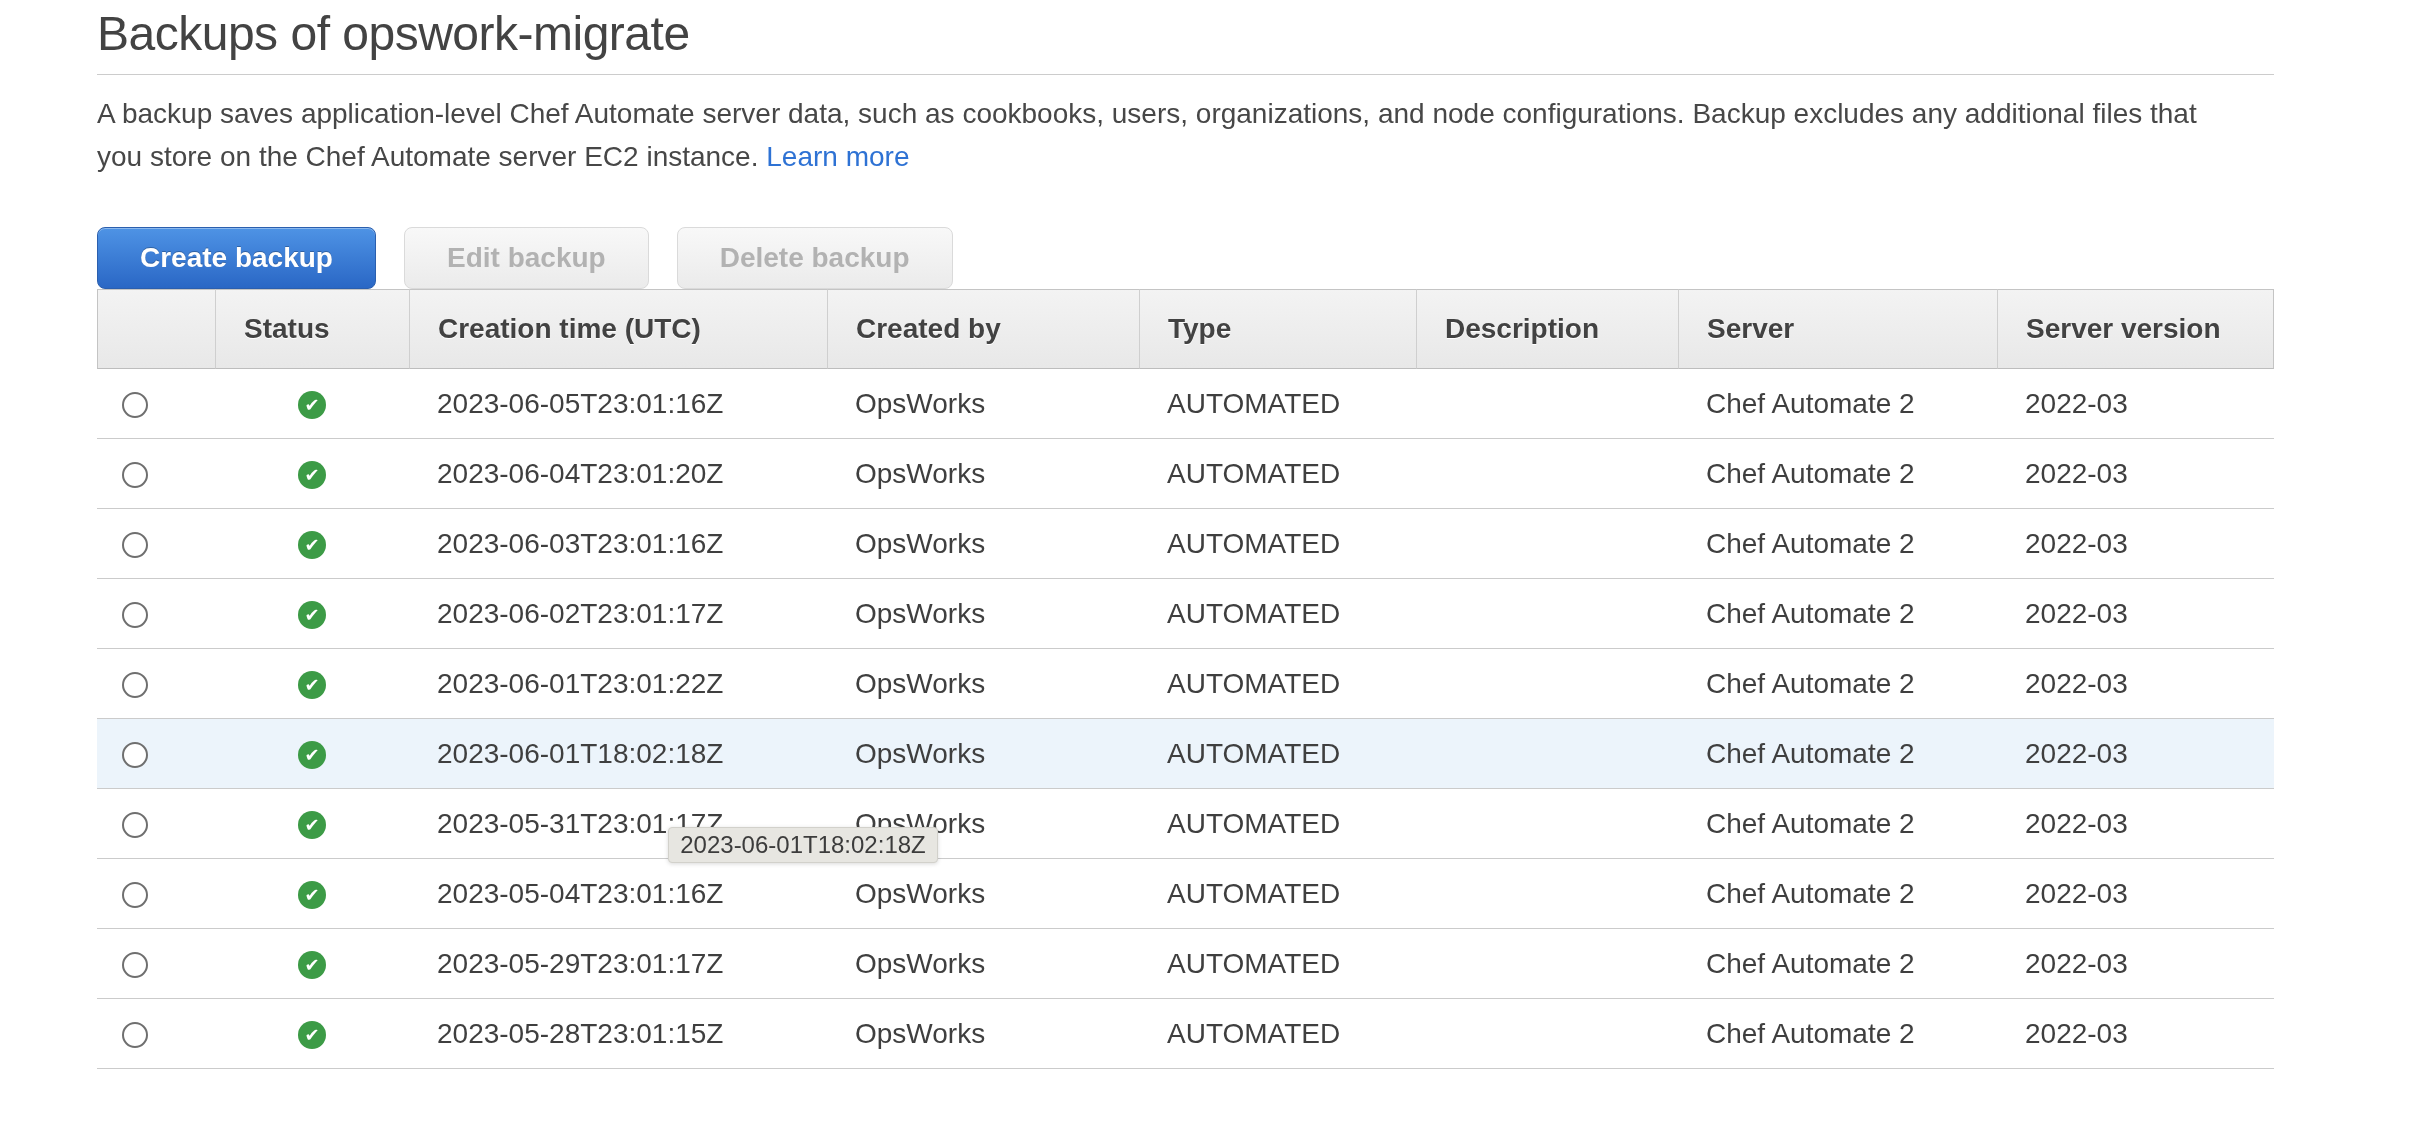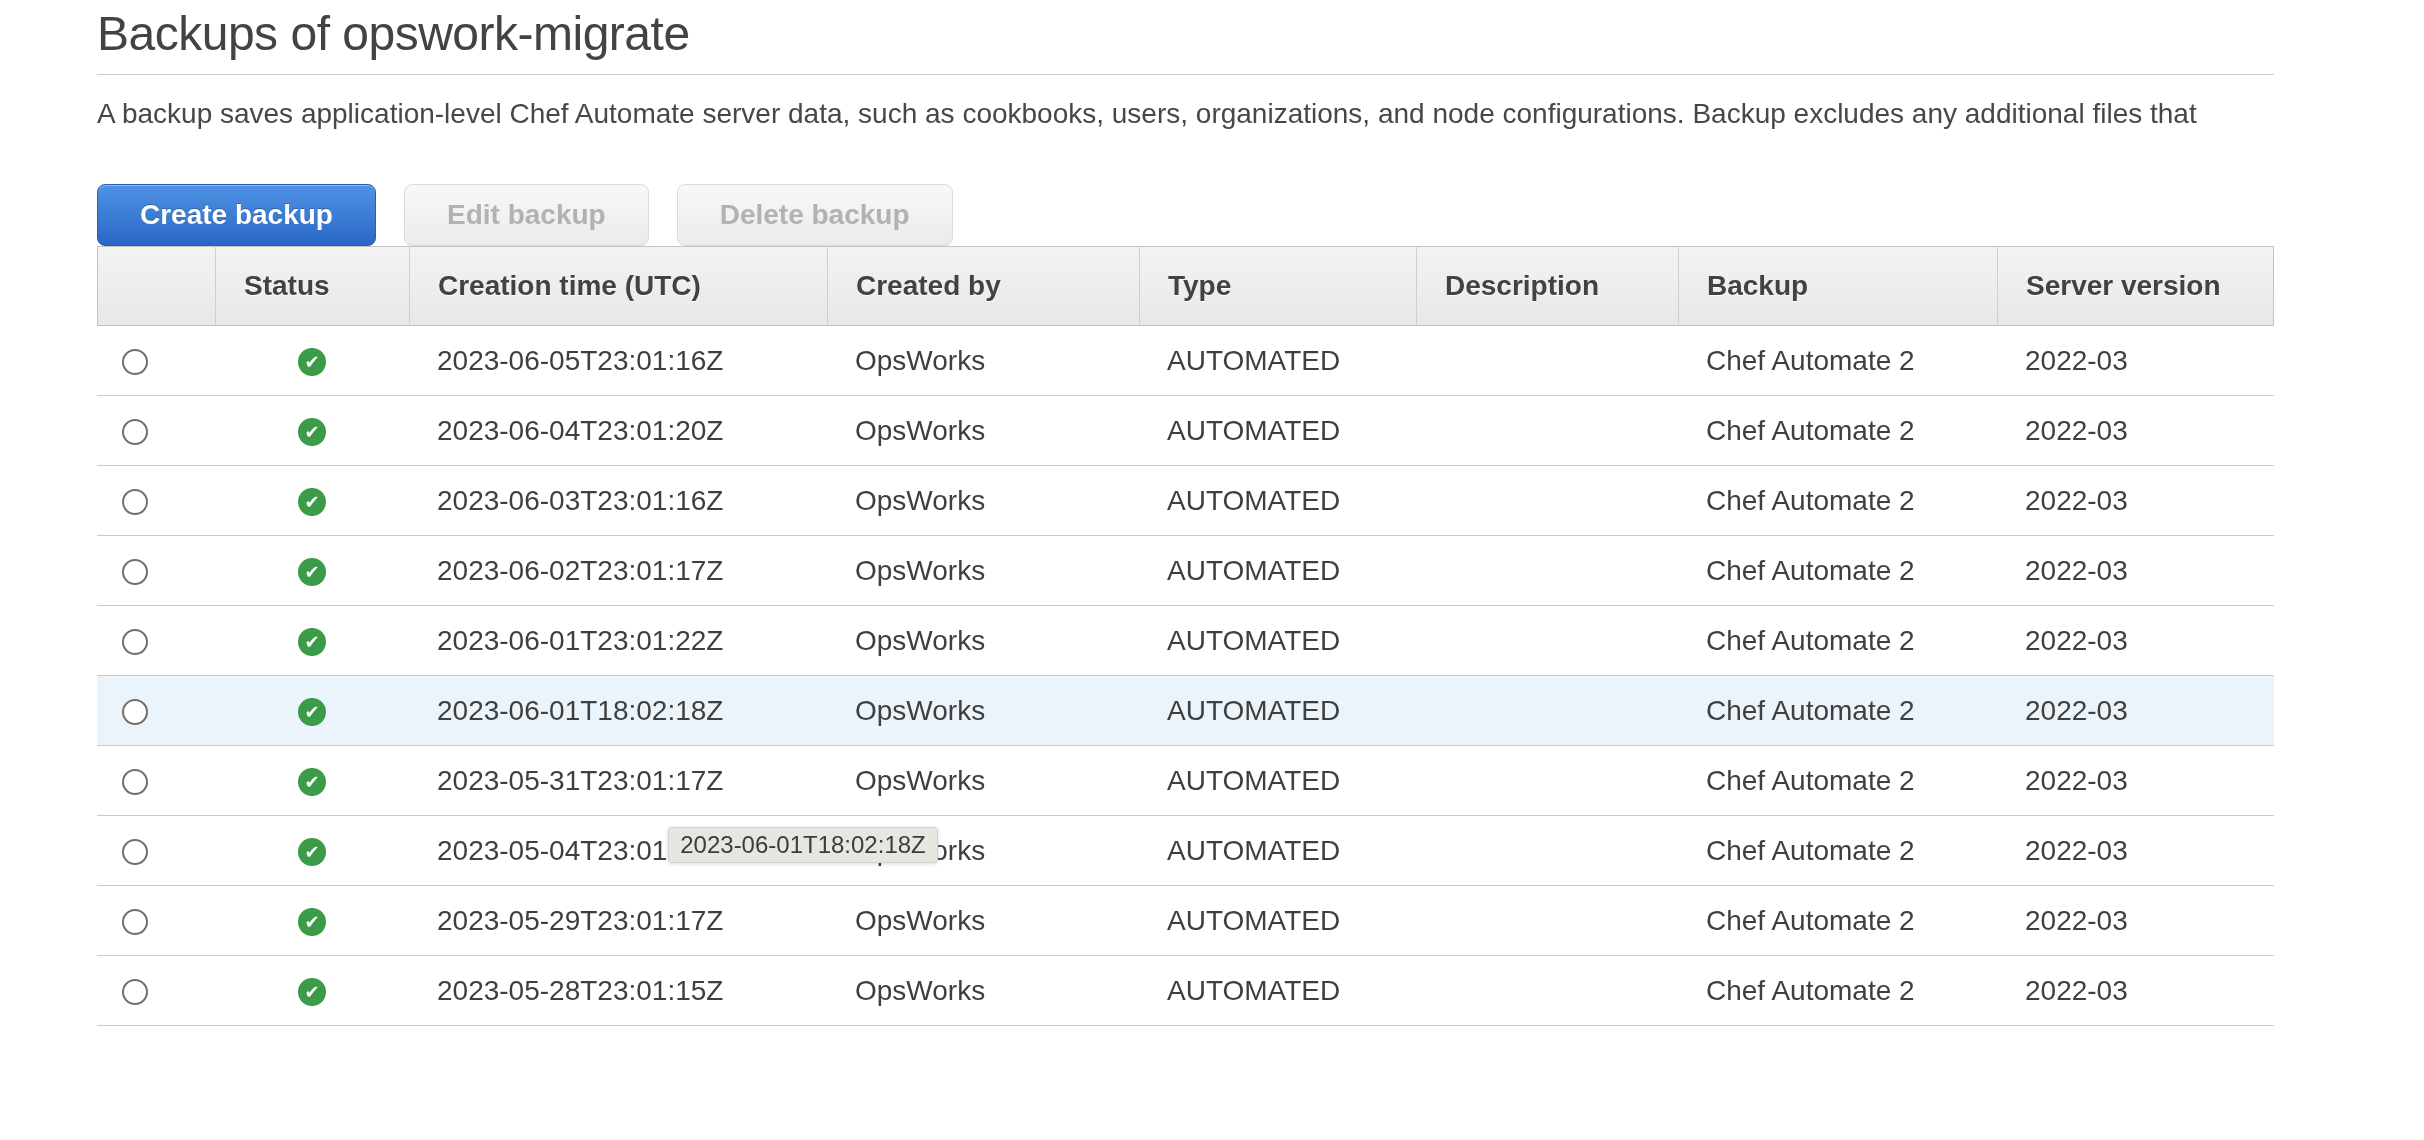--- a/index.html
+++ b/index.html
@@ -149,20 +149,22 @@
 </head>
 <body>
 
 <div class="content">
 
   <h1 class="page-title">Backups of opswork-migrate</h1>
   <hr class="title-divider">
 
   <p class="description">
     <span class="line">A backup saves application-level Chef Automate server data, such as cookbooks, users, organizations, and node configurations. Backup excludes any additional files that</span>
+    <span class="line"><span>you store on the Chef Automate server EC2 instance.</span>
+      <a class="learn-more">Learn more</a></span>
   </p>
 
   <div class="toolbar">
     <button class="btn btn-primary">Create backup</button>
     <button class="btn btn-disabled" disabled="">Edit backup</button>
     <button class="btn btn-disabled" disabled="">Delete backup</button>
   </div>
 
   <table class="backups">
     <colgroup>
@@ -176,21 +178,21 @@
         <col style="width:277px">
     </colgroup>
     <thead>
       <tr>
         <th></th>
         <th>Status</th>
         <th>Creation time (UTC)</th>
         <th>Created by</th>
         <th>Type</th>
         <th>Description</th>
-        <th>Backup</th>
+        <th>Server</th>
         <th>Server version</th>
       </tr>
     </thead>
     <tbody>
       <tr>
         <td class="radio-cell"><span class="radio"></span></td>
         <td class="status-cell"><span class="check-circle">✔</span></td>
         <td>2023-06-05T23:01:16Z</td>
         <td>OpsWorks</td>
         <td>AUTOMATED</td>

